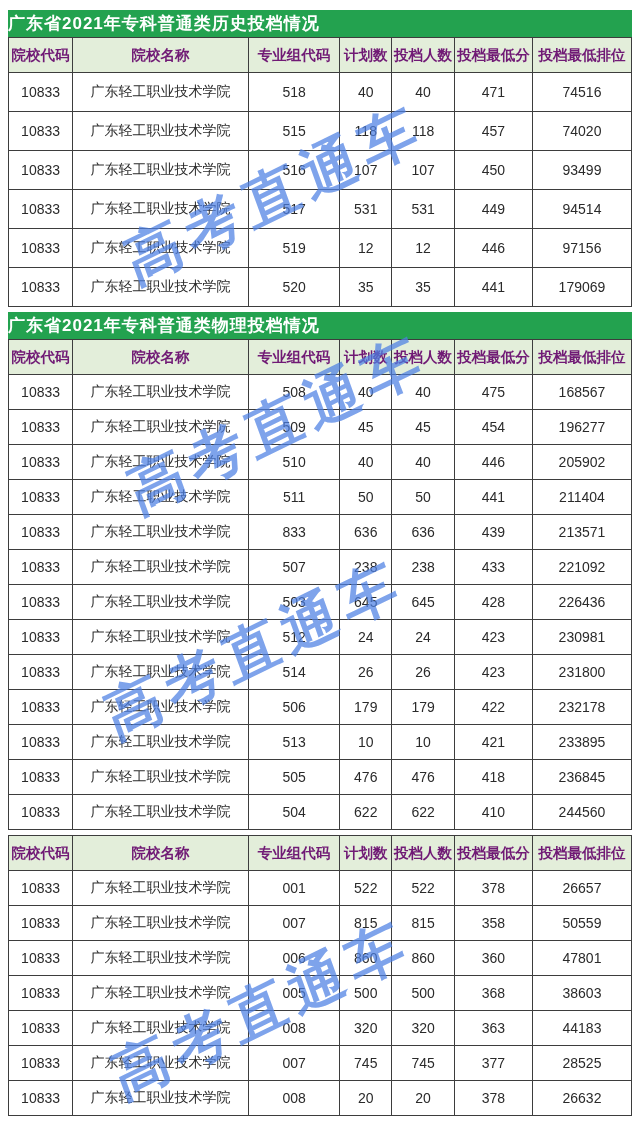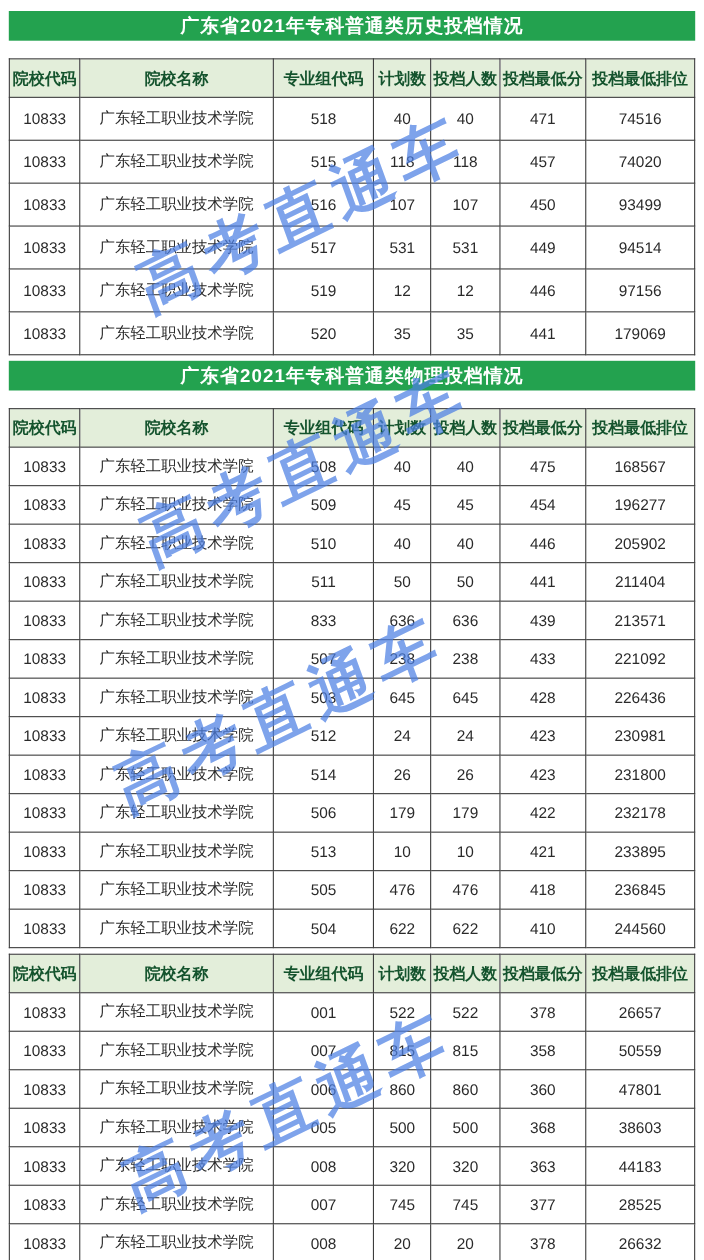--- a/index.html
+++ b/index.html
@@ -19,41 +19,40 @@
     background:#fff;
   }
   .tbl{margin-bottom:5px;}
   .band{
     height:27px;
     line-height:27px;
     background:var(--accent_green,#23a24f);
     color:#ffffff;
     font-size:17px;
     font-weight:bold;
-    text-align:center;
-    margin-bottom:16px;
+    margin-bottom:0;
     letter-spacing:1px;
   }
   table{
     width:100%;
     border-collapse:collapse;
     table-layout:fixed;
   }
   th,td{
     border:1px solid var(--border_color,#3d3d3d);
     text-align:center;
     vertical-align:middle;
     overflow:hidden;
     white-space:nowrap;
   }
   th{
     background:var(--header_bg,#e3eeda);
     font-size:14.5px;
     font-weight:bold;
-    color:#14532d;
+    color:#701a75;
     height:34px;
     padding:0 1px;
   }
   td{
     background:#ffffff;
     font-size:14px;
     color:#2a2a2a;
     height:36px;
   }
   .s2 td,.s3 td{height:32px;}

